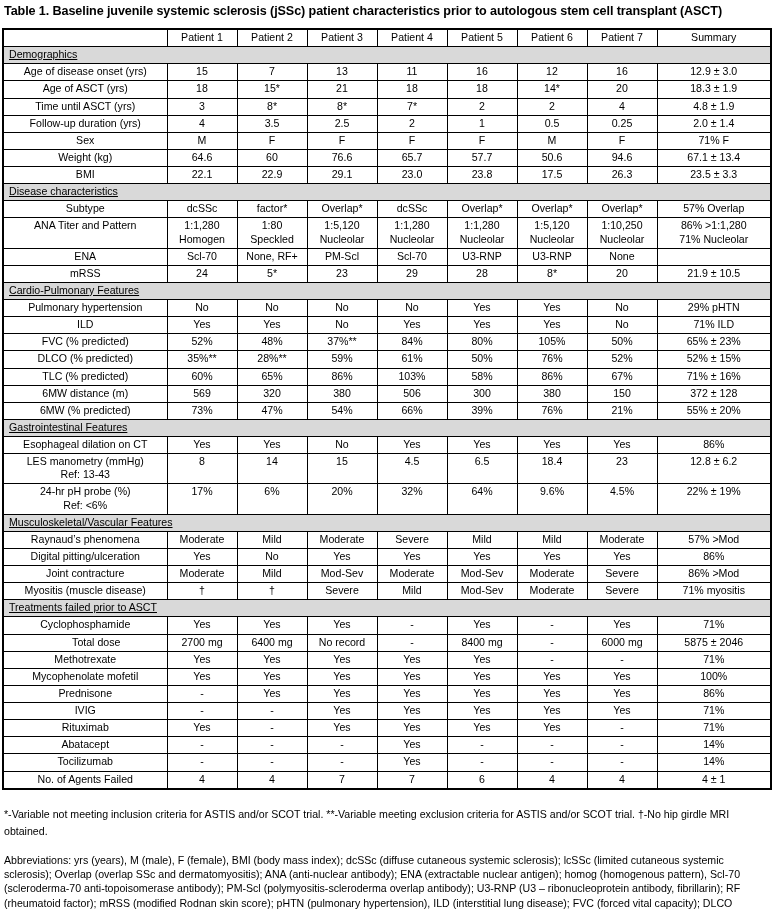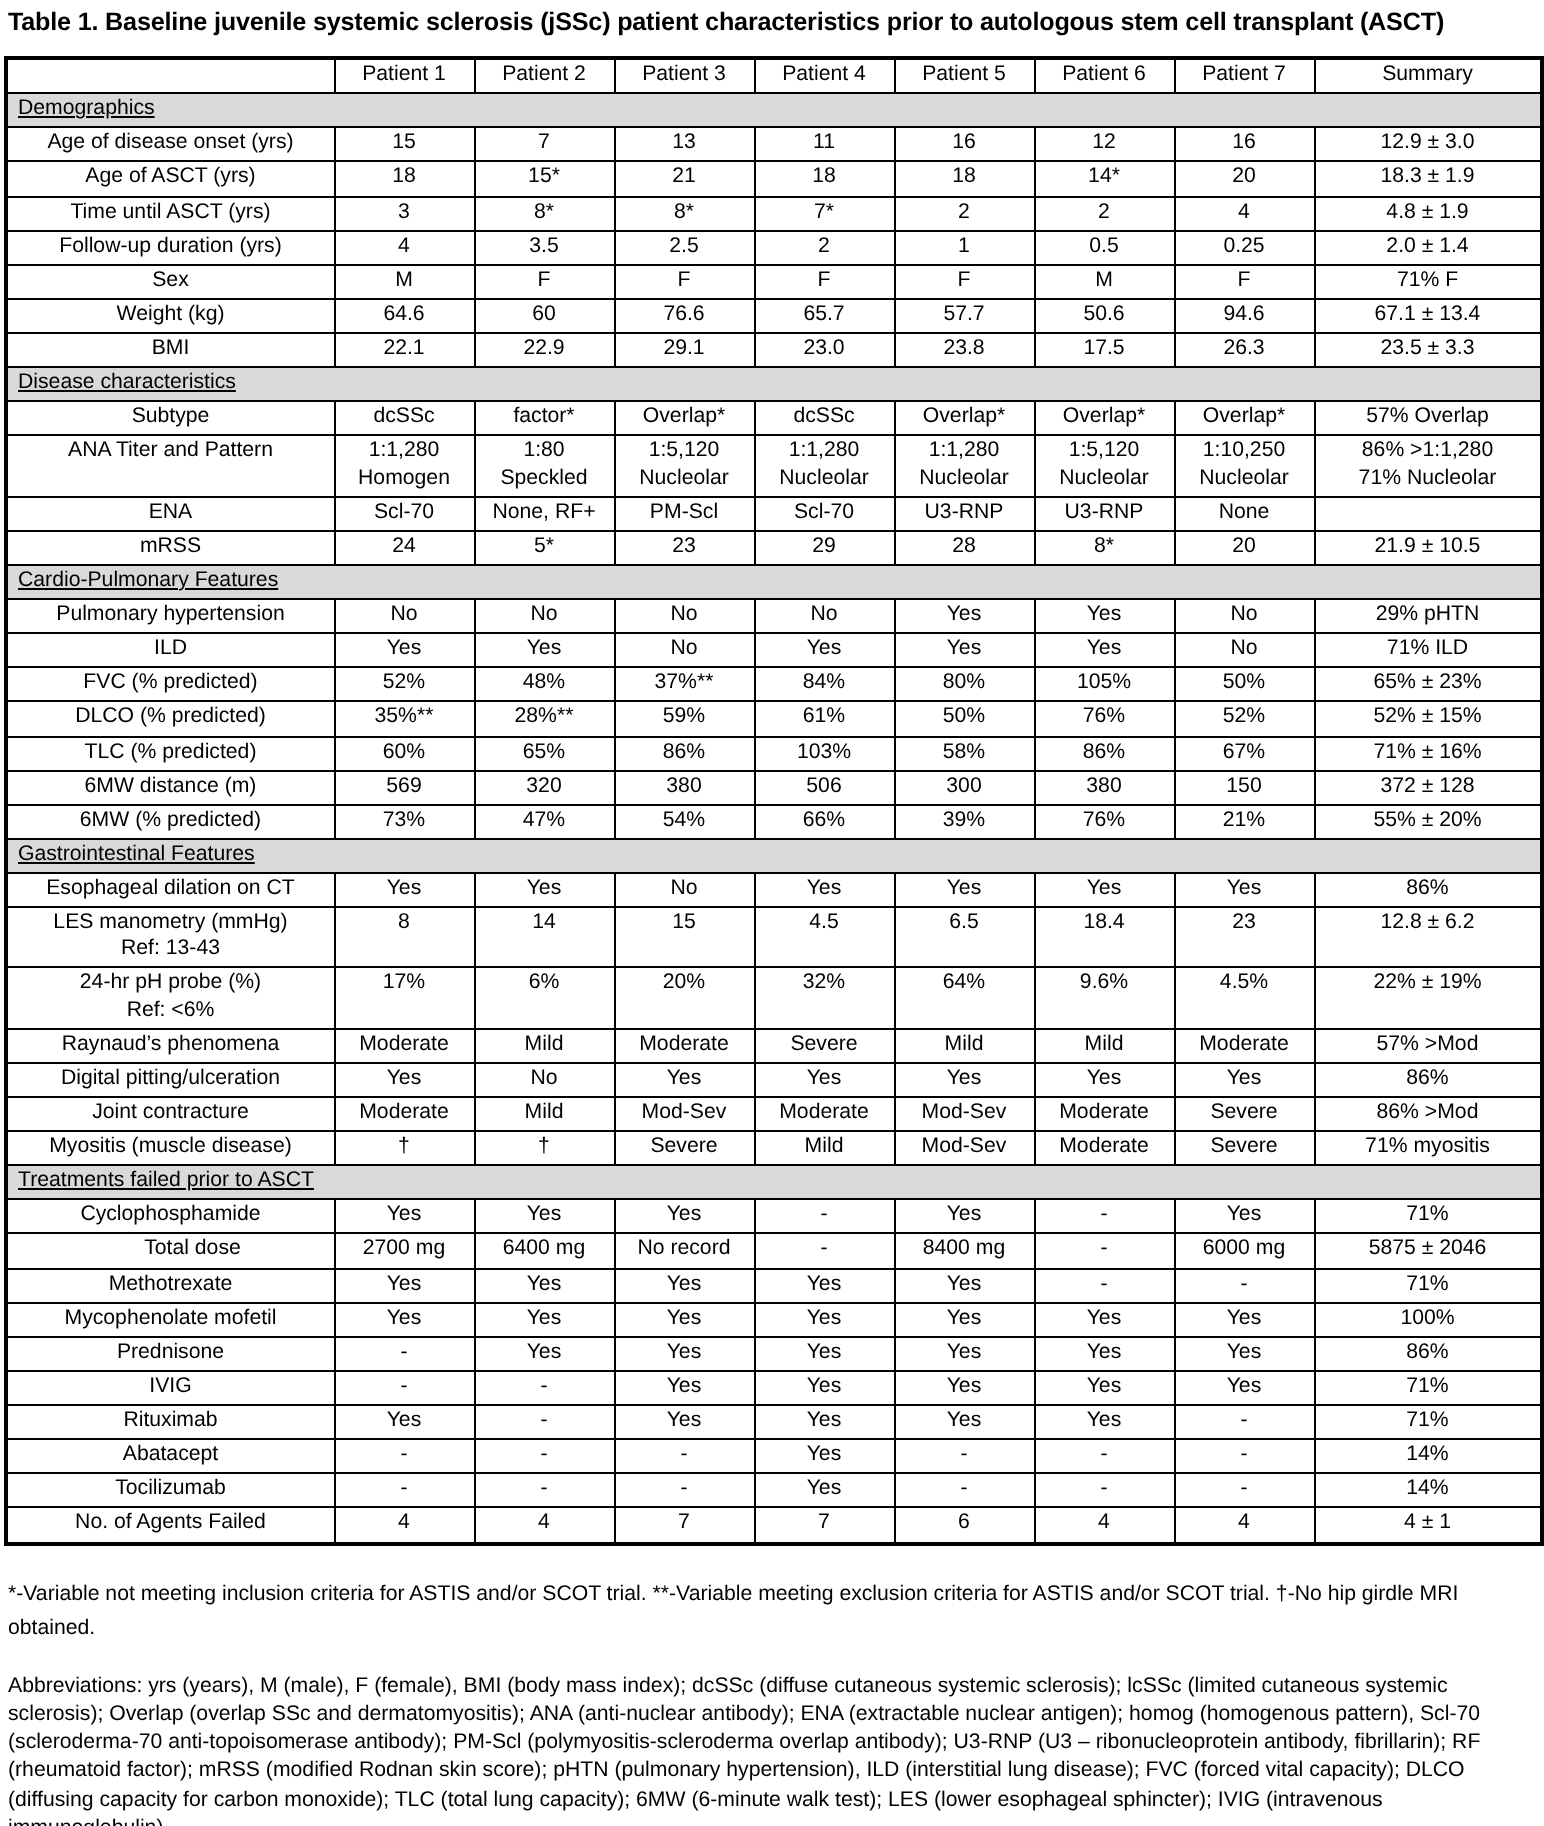--- a/index.html
+++ b/index.html
@@ -343,20 +343,23 @@
 Ref: &lt;6%</td>
           <td>17%</td>
           <td>6%</td>
           <td>20%</td>
           <td>32%</td>
           <td>64%</td>
           <td>9.6%</td>
           <td>4.5%</td>
           <td>22% ± 19%</td>
         </tr>
+        <tr class="section-row">
+          <td colspan="9">Musculoskeletal/Vascular Features</td>
+        </tr>
         <tr>
           <td class="row-label">Raynaud’s phenomena</td>
           <td>Moderate</td>
           <td>Mild</td>
           <td>Moderate</td>
           <td>Severe</td>
           <td>Mild</td>
           <td>Mild</td>
           <td>Moderate</td>
           <td>57% &gt;Mod</td>

